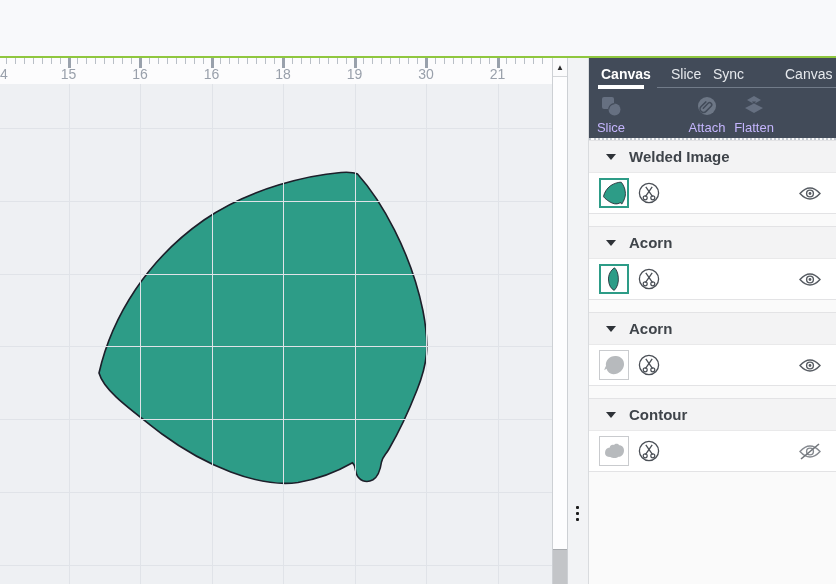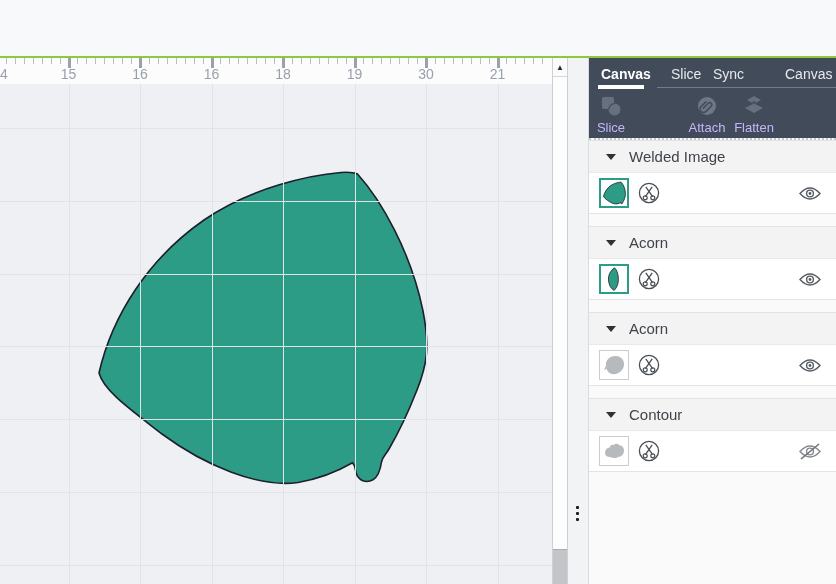--- a/index.html
+++ b/index.html
@@ -45,21 +45,21 @@
   .tab.active{color:#ffffff;font-weight:700;}
   .tab-underline{position:absolute;left:9px;top:27px;width:46px;height:4px;background:#ffffff;}
   .tab-line{position:absolute;left:68px;right:0;top:29px;height:1px;background:#717b89;}
   .tool{position:absolute;top:36px;width:48px;text-align:center;}
   .tool svg{display:block;margin:0 auto;}
   .tool .tool-label{display:block;margin-top:2px;font-size:13px;color:#c4b5fd;}
 
   
   .group{position:absolute;left:0;width:100%;}
   .group-header{height:33px;background:#f3f3f4;border-top:1px solid #e3e3e5;border-bottom:1px solid #e9e9ea;
-                display:flex;align-items:center;box-sizing:border-box;}
+                display:flex;align-items:center;box-sizing:border-box;font-weight:bold;}
   .tri{width:0;height:0;border-left:5px solid transparent;border-right:5px solid transparent;
        border-top:6px solid #2e3238;margin-left:17px;}
   .group-name{margin-left:13px;font-size:15px;color:#3f444a;}
   .layer-row{height:41px;background:#ffffff;border-bottom:1px solid #e3e3e5;position:relative;
              box-sizing:border-box;}
   .thumb{position:absolute;left:10px;top:5px;width:30px;height:30px;background:#fff;
          box-sizing:border-box;display:flex;align-items:center;justify-content:center;}
   .thumb.sel{border:2px solid #2d9c87;}
   .thumb.unsel{border:1px solid #c9cbce;}
   .cut-icon{position:absolute;left:49px;top:9px;}

